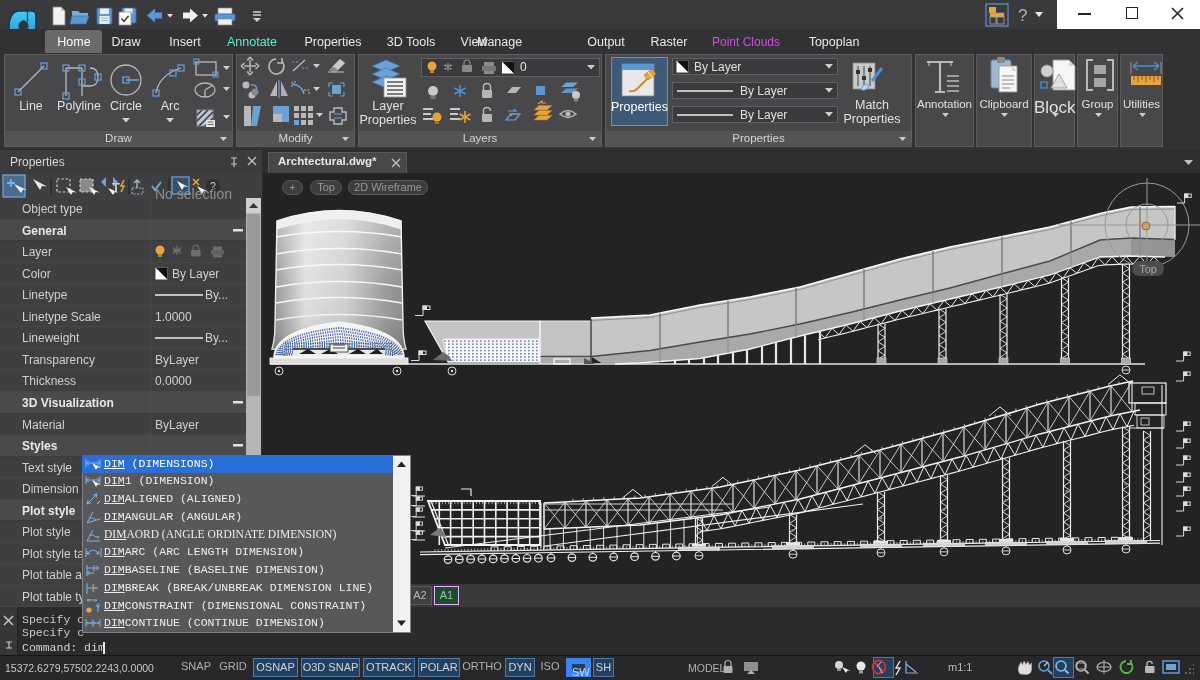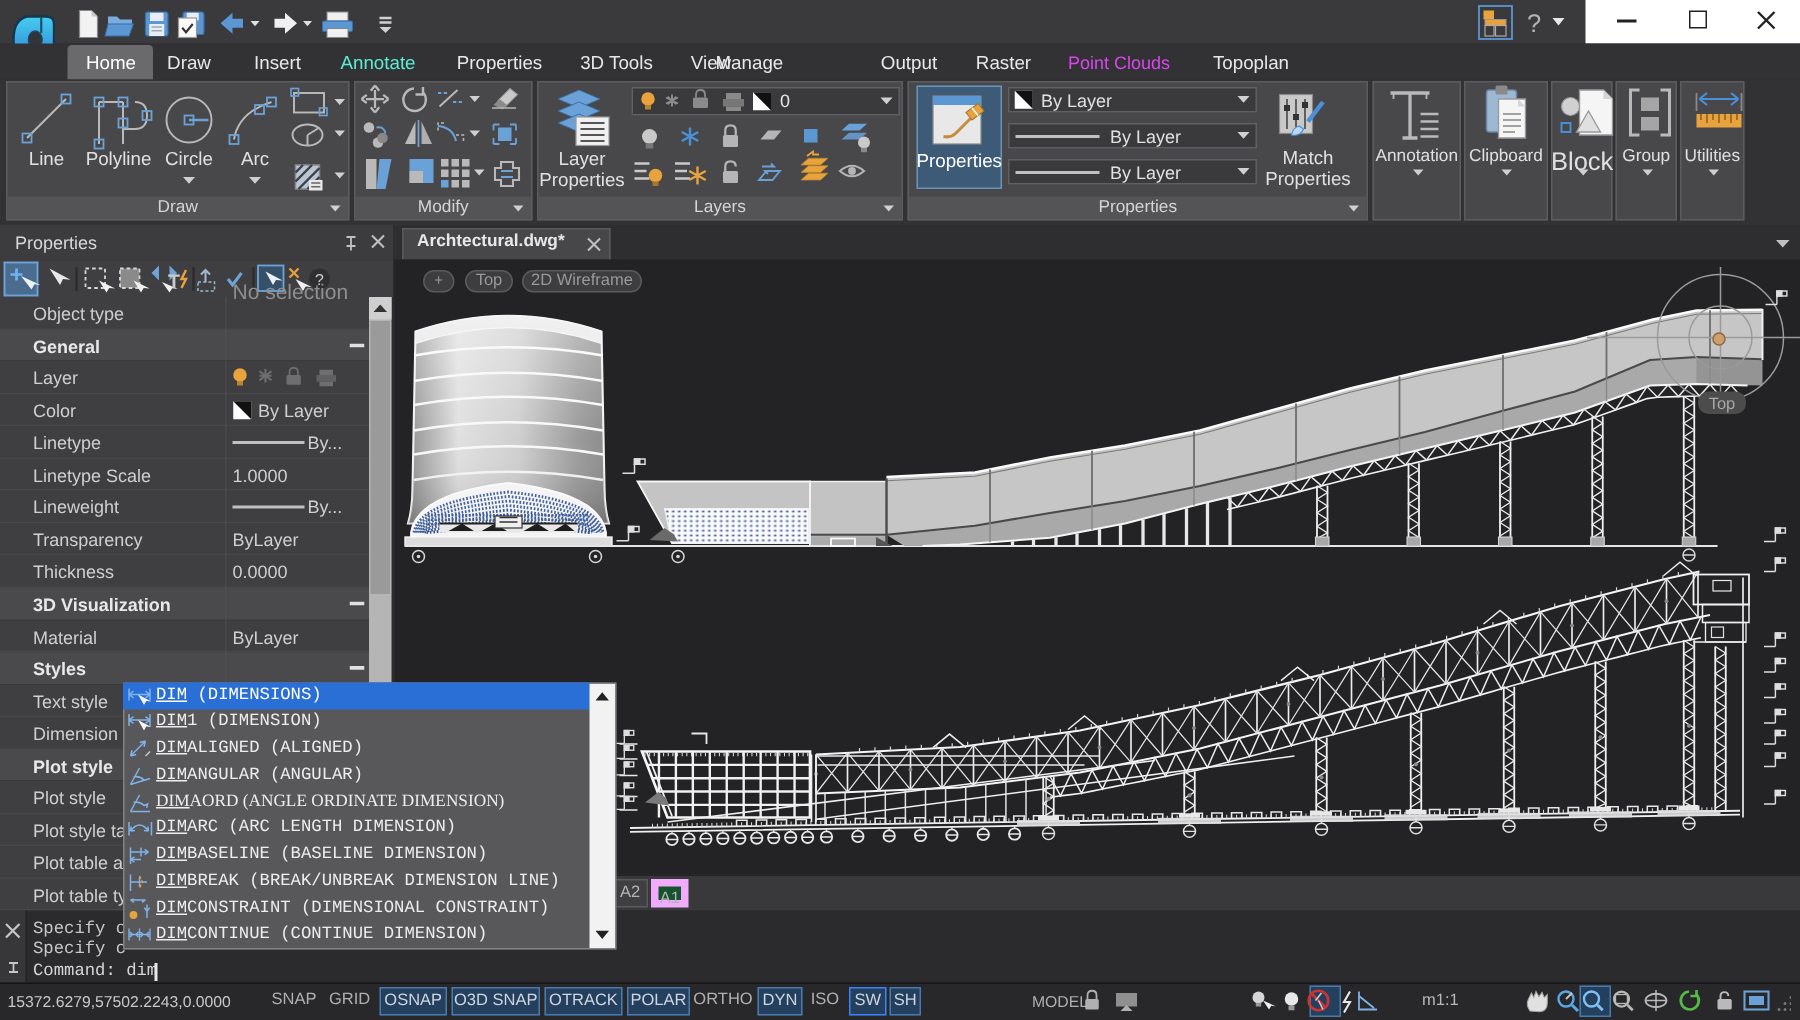--- a/index.html
+++ b/index.html
@@ -1145,21 +1145,21 @@
       <rect x="8" y="0" width="3.5" height="3.5" fill="#dedede"></rect>
     </g>
     <g transform="translate(913,354) scale(0.95)" stroke="#dedede" stroke-width="1" fill="none">
       <path d="M0,9.5 h8 M8,9.5 V3.5"></path>
       <rect x="8" y="0" width="7" height="3.5"></rect>
       <rect x="8" y="0" width="3.5" height="3.5" fill="#dedede"></rect>
     </g>
   </svg>
 <div class="abs" style="left:262px;top:583px;width:938px;height:24px;background:#39393b;border-top:1px solid #222"></div>
 <div class="abs" style="left:408px;top:586px;width:24px;height:19px;background:#3f3f42;border:1px solid #5a5a5d;text-align:center;font-size:11px;color:#b5b5b5;line-height:17px">A2</div>
-<div class="abs" style="left:434px;top:586px;width:25px;height:19px;background:#14532d;border:5px solid #f0abfc;text-align:center;font-size:11px;color:#b5b5b5;line-height:17px">A1</div>
+<div class="abs" style="left:434px;top:586px;width:25px;height:19px;background:#14532d;border:1px solid #f0abfc;text-align:center;font-size:11px;color:#b5b5b5;line-height:17px">A1</div>
 <div class="abs" style="left:0;top:150px;width:262px;height:458px;background:#3f3f42;border-right:1px solid #2a2a2c"></div>
 <div class="abs" style="left:0;top:150px;width:262px;height:24px;background:#3c3c3f"></div>
 <div class="abs" style="left:10px;top:155px;font-size:12px;color:#d8d8d8">Properties</div>
 <svg class="abs" style="left:228px;top:156px" width="30" height="12" viewBox="0 0 30 12">
 <path d="M3,2 h6 M6,2 v6 M3,8 h6 M6,8 v3" stroke="#c0c0c0" stroke-width="1.2" fill="none"></path>
 <path d="M20,1 L28,9 M28,1 L20,9" stroke="#c0c0c0" stroke-width="1.4"></path>
 </svg>
 <div class="abs" style="left:0;top:174px;width:262px;height:24px;background:#3f3f42"></div>
 <svg class="abs" style="left:0;top:174px" width="262" height="24" viewBox="0 0 262 24">
 <rect x="3" y="1" width="22" height="22" fill="#4a6d8f" stroke="#6fa3d8" stroke-width="1.3"></rect>
@@ -1345,21 +1345,21 @@
 <div class="abs" style="left:5px;top:662px;font-size:10.5px;color:#c8c8c8;letter-spacing:0px">15372.6279,57502.2243,0.0000</div>
 <div class="abs" style="left:180px;top:658px;width:32px;height:19px;text-align:center;font-size:11px;color:#b0b0b0;line-height:17px">SNAP</div>
 <div class="abs" style="left:216px;top:658px;width:34px;height:19px;text-align:center;font-size:11px;color:#b0b0b0;line-height:17px">GRID</div>
 <div class="abs" style="left:253px;top:658px;width:45px;height:19px;background:#24405e;border:1px solid #4a7aab;text-align:center;font-size:11px;color:#cdd6df;line-height:17px">OSNAP</div>
 <div class="abs" style="left:301px;top:658px;width:59px;height:19px;background:#24405e;border:1px solid #4a7aab;text-align:center;font-size:11px;color:#cdd6df;line-height:17px">O3D SNAP</div>
 <div class="abs" style="left:363px;top:658px;width:52px;height:19px;background:#24405e;border:1px solid #4a7aab;text-align:center;font-size:11px;color:#cdd6df;line-height:17px">OTRACK</div>
 <div class="abs" style="left:418px;top:658px;width:42px;height:19px;background:#24405e;border:1px solid #4a7aab;text-align:center;font-size:11px;color:#cdd6df;line-height:17px">POLAR</div>
 <div class="abs" style="left:462px;top:658px;width:40px;height:19px;text-align:center;font-size:11px;color:#b0b0b0;line-height:17px">ORTHO</div>
 <div class="abs" style="left:505px;top:658px;width:30px;height:19px;background:#24405e;border:1px solid #4a7aab;text-align:center;font-size:11px;color:#cdd6df;line-height:17px">DYN</div>
 <div class="abs" style="left:538px;top:658px;width:24px;height:19px;text-align:center;font-size:11px;color:#b0b0b0;line-height:17px">ISO</div>
-<div class="abs" style="left:566px;top:658px;width:25px;height:19px;background:#24405e;border:1px solid #3b82f6;text-align:center;font-size:11px;color:#cdd6df;line-height:17px">SW</div>
+<div class="abs" style="left:566px;top:658px;width:25px;height:19px;background:#24405e;border:6px solid #3b82f6;text-align:center;font-size:11px;color:#cdd6df;line-height:17px">SW</div>
 <div class="abs" style="left:593px;top:658px;width:21px;height:19px;background:#24405e;border:1px solid #4a7aab;text-align:center;font-size:11px;color:#cdd6df;line-height:17px">SH</div>
 <div class="abs" style="left:688px;top:662px;font-size:10.5px;color:#b0b0b0">MODEL</div>
 <svg class="abs" style="left:722px;top:658px" width="44" height="18" viewBox="0 0 44 18">
 <path d="M3,8 v-2.5 q0,-3 3,-3 t3,3 V8" stroke="#b0b0b0" stroke-width="1.2" fill="none"></path>
 <rect x="1.5" y="8" width="9" height="7" rx="1" fill="#b0b0b0"></rect>
 <rect x="22" y="4" width="14" height="9" fill="#8f8f8f"></rect>
     <path d="M25,16 h8 l-4,-4 z" fill="#b0b0b0"></path>
 </svg>
 <div class="abs" style="left:873px;top:657px;width:21px;height:21px;background:#24405e;border:1px solid #4a7aab"></div>
 <svg class="abs" style="left:832px;top:658px" width="90" height="19" viewBox="0 0 90 19">

